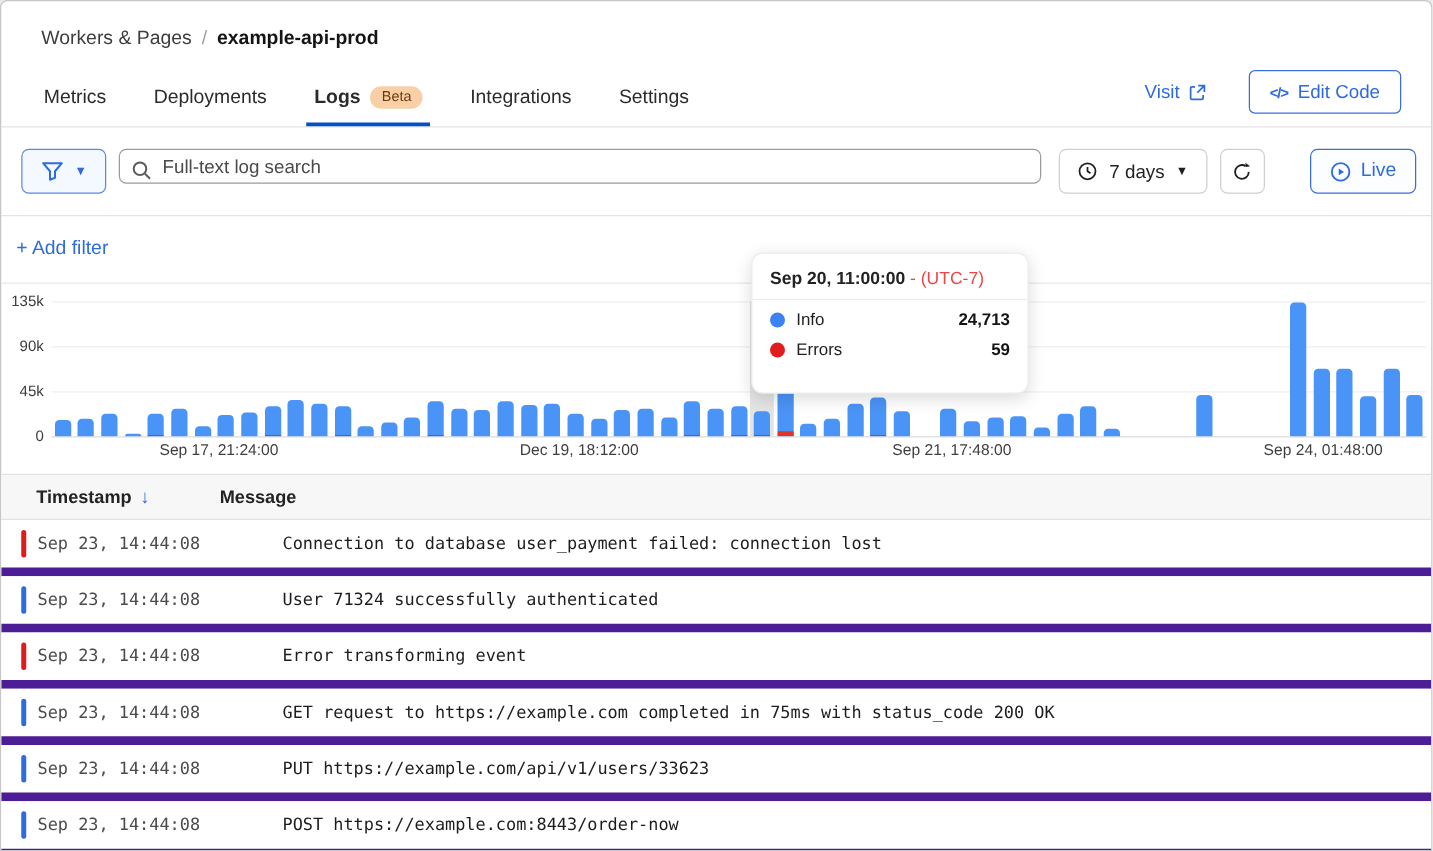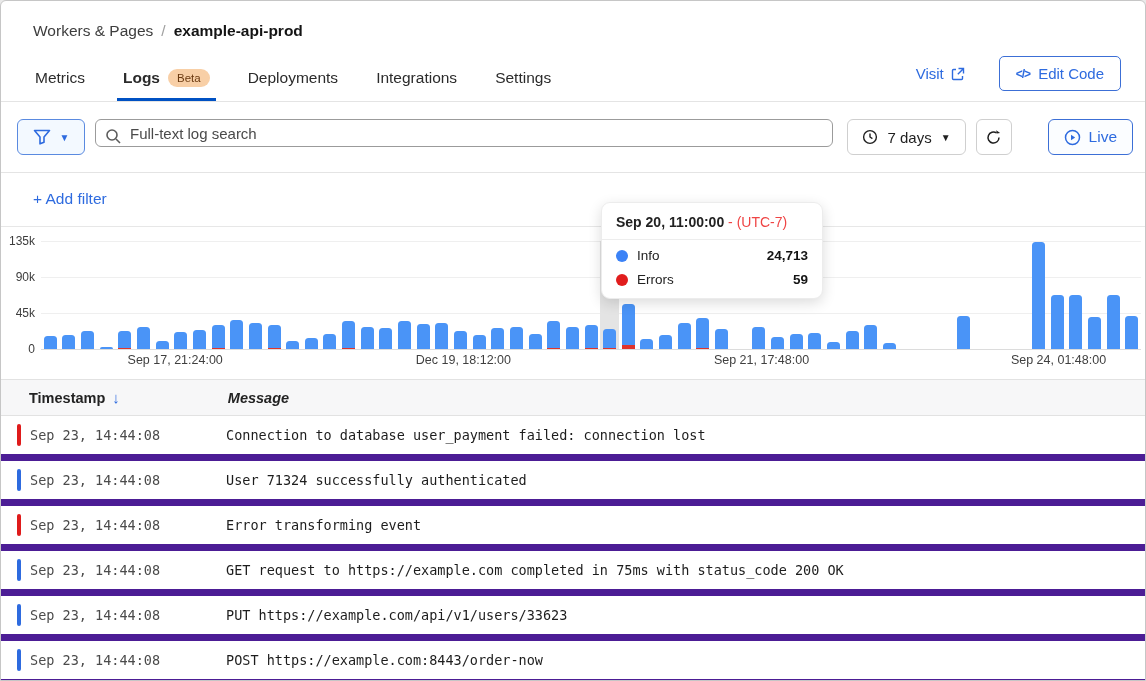--- a/index.html
+++ b/index.html
@@ -35,51 +35,51 @@
   .search-wrap input::placeholder { color:#4a4a4a; opacity:1; }
   .search-ic { position:absolute; left:10px; top:9px; }
   .range-btn { height:36px; border:1px solid #cfcfcf; background:#fff; border-radius:6px; padding:0 14px;
     display:flex; align-items:center; gap:9px; font-size:15px; color:#1f1f1f; margin-left:4px; cursor:pointer;}
   .refresh-btn { width:36px; height:36px; border:1px solid #cfcfcf; background:#fff; border-radius:6px;
     display:flex; align-items:center; justify-content:center; cursor:pointer; }
   .live-btn { height:36px; border:1px solid #3c6fd6; background:#fbfdff; border-radius:6px; padding:0 15px;
     display:flex; align-items:center; gap:8px; color:var(--accent); font-size:15.5px; margin-left:26px; cursor:pointer;}
   .caret { font-size:10px; color:inherit; }
   
-  .addfilter-row { padding:17px 16px 18px 32px; border-bottom:1px solid #e7e7e7; }
+  .addfilter-row { padding:17px 16px 18px 12px; border-bottom:1px solid #e7e7e7; }
   .addfilter { color:var(--accent); font-size:15.5px; cursor:pointer; display:inline-block; }
   
   .chart { position:relative; height:152px; }
   .chart-plot { position:absolute; left:40px; right:4px; top:14px; height:108px; }
   .gridline { position:absolute; left:0; right:0; height:1px; background:#efefef; }
   .gridline.base { background:#dcdcdc; }
   .ylabel { position:absolute; left:0; width:34px; text-align:right; font-size:12px; color:#3c3c3c; }
   .xlabels { position:absolute; left:40px; right:4px; top:126px; height:16px; }
   .xlabel { position:absolute; transform:translateX(-50%); font-size:12.5px; color:#3f3f3f; white-space:nowrap; }
   .hoverband { position:absolute; top:0; bottom:0; background:#e4e4e4; z-index:0; }
   .bar { position:absolute; bottom:0; border-radius:3.5px 3.5px 0 0; z-index:1; overflow:hidden; display:flex; flex-direction:column; justify-content:flex-end;}
   .bar .seg-err { width:100%; }
   
   .tooltip { position:absolute; left:600px; top:201px; width:222px; background:#fff; border:1px solid #ececec;
     border-radius:9px; box-shadow:0 4px 14px rgba(0,0,0,.14); z-index:20; font-size:13.5px; }
   .tt-title { padding:11px 14px 9px 14px; border-bottom:1px solid #ededed; font-size:14px; }
   .tt-title .t { font-weight:bold; color:#222; }
   .tt-title .s { color:#ef4444; }
-  .tt-rows { padding:8px 14px 11px 14px; display:flex; flex-direction:column; gap:9px; }
+  .tt-rows { padding:8px 14px 27px 14px; display:flex; flex-direction:column; gap:9px; }
   .tt-row { display:flex; align-items:center; gap:9px; }
   .tt-dot { width:12px; height:12px; border-radius:50%; }
   .tt-name { color:#222; }
   .tt-val { margin-left:auto; font-weight:bold; color:#141414; }
   
   .log-table { border-top:1px solid #e2e2e2; }
   .lt-head { display:flex; align-items:center; height:36px; background:#f7f7f8; border-bottom:1px solid #e2e2e2;
     font-size:14.5px; font-weight:bold; color:#232323; }
   .col-ts-h { margin-left:28px; display:flex; gap:7px; align-items:center; cursor:pointer;}
   .sort-arrow { color:var(--accent); font-weight:normal; font-size:15px; }
-  .col-msg-h { margin-left:108px;font-style:italic; }
+  .col-msg-h { margin-left:56px; }
   .log-row { display:flex; align-items:center; height:45px; border-bottom:7px solid #4c1d95; cursor:pointer; background:#fff;}
   .sev { width:4px; height:22px; border-radius:2px; margin-left:16px; flex:none; }
   .sev.error { background:var(--sev-error); }
   .sev.info  { background:var(--sev-info); }
   .lr-ts { font-family:"DejaVu Sans Mono",monospace; font-size:13.5px; color:#4b4b4b; margin-left:9px; width:168px; flex:none;}
   .lr-msg { font-family:"DejaVu Sans Mono",monospace; font-size:13.5px; color:#1d1d1d; margin-left:28px; white-space:nowrap;}
   svg { display:block; }
 </style>
 </head>
 <body>
@@ -90,27 +90,27 @@
     <span>Workers &amp; Pages</span>
     <span class="sep">/</span>
     <span class="current">example-api-prod</span>
   </div>
 
   <div class="tabsbar">
     <div class="tabs">
       <div class="tab">
           <span>Metrics</span>
         </div>
+      <div class="tab">
+          <span>Deployments</span>
+        </div>
       <div class="tab active">
         <span>Logs</span>
         <span class="badge-beta">Beta</span>
       </div>
-      <div class="tab">
-          <span>Deployments</span>
-        </div>
       <div class="tab">
           <span>Integrations</span>
         </div>
       <div class="tab">
           <span>Settings</span>
         </div>
     </div>
     <div class="header-actions">
       <span class="visit-link">
         <span>Visit</span>

